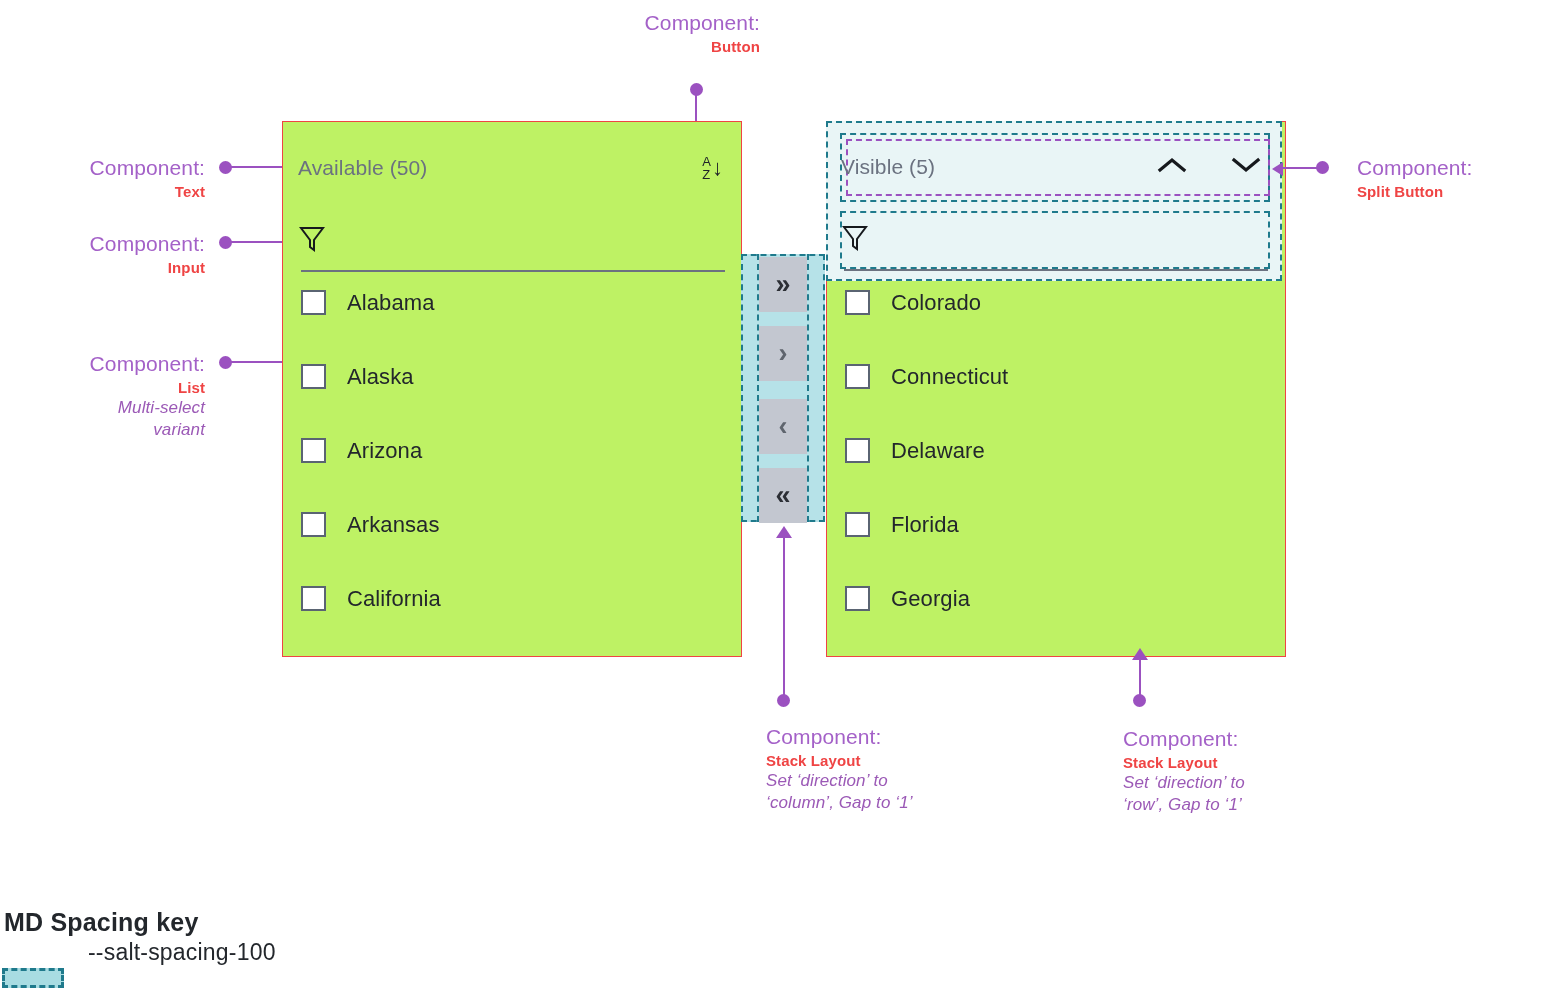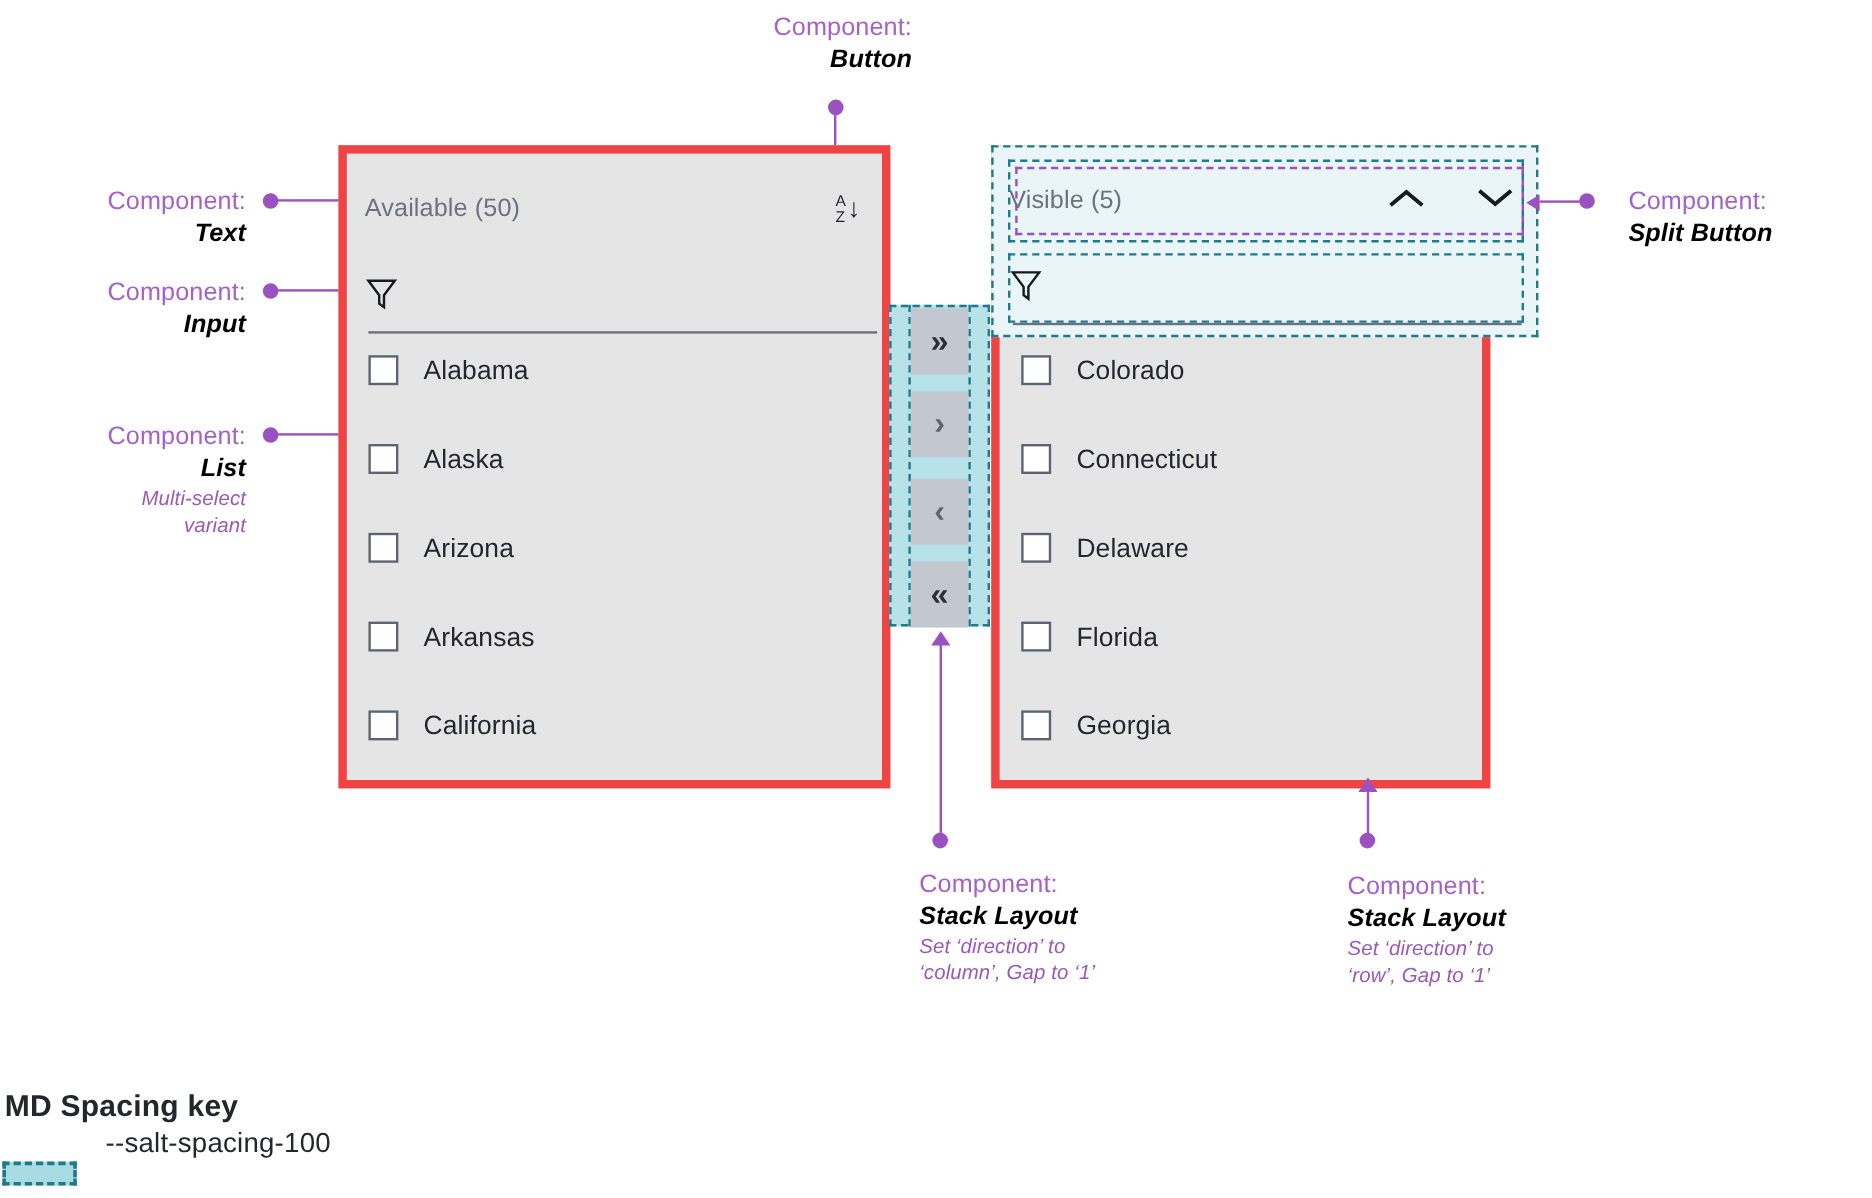--- a/index.html
+++ b/index.html
@@ -7,40 +7,40 @@
     width: 1560px; height: 998px;
     background: #ffffff;
     font-family: "Liberation Sans", sans-serif;
     overflow: hidden;
   }
   #stage { position: relative; width: 1560px; height: 998px; }
 
   
   .anno { position: absolute; color: #9b51c0; line-height: 1.28; }
   .anno .lead { font-size: 21px; font-weight: 400; color: #a461c8; letter-spacing: .1px; }
-  .anno .name { font-size: 21px; font-weight: 700; color: #000000; letter-spacing: .1px; font-style: italic; }
+  .anno .name { font-size: 15px; font-weight: 700; color: #ef4444; letter-spacing: .1px; }
   .anno .sub  { font-size: 17px; font-style: italic; font-weight: 400; color: #9b59b6; letter-spacing: .1px; }
   .anno.right-al { text-align: right; }
   .anno.left-al  { text-align: left; }
 
   
   .lline { position: absolute; background: #9b51c0; }
   .lline.h { height: 2px; }
   .lline.v { width: 2px; }
   .ldot { position: absolute; width: 13px; height: 13px; border-radius: 50%; background: #9b51c0; }
   .larrow { position: absolute; width: 0; height: 0; }
   .larrow.r { border-top: 7px solid transparent; border-bottom: 7px solid transparent; border-left: 11px solid #9b51c0; }
   .larrow.l { border-top: 7px solid transparent; border-bottom: 7px solid transparent; border-right: 11px solid #9b51c0; }
   .larrow.d { border-left: 8px solid transparent; border-right: 8px solid transparent; border-top: 12px solid #9b51c0; }
   .larrow.u { border-left: 8px solid transparent; border-right: 8px solid transparent; border-bottom: 12px solid #9b51c0; }
 
   
   .card {
-    position: absolute; background: #e5e5e5;
-    border: 7px solid #ef4444;
+    position: absolute; background: #bef264;
+    border: 1px solid #ef4444;
   }
   .panel-header {
     position: absolute; display: flex; align-items: center;
     justify-content: space-between;
   }
   .panel-title {
     font-size: 21px; color: #6b7280; letter-spacing: .1px;
   }
   .hdr-icons { display: flex; align-items: center; }
 
@@ -197,21 +197,21 @@
   <div class="lline v" style="left:783px; top:537px; height:163px;"></div>
   <div class="ldot" style="left:777px; top:694px;"></div>
 
   <div class="anno left-al" style="left:766px; top:724px; width:330px;">
     <div class="lead">Component:</div>
     <div class="name">Stack Layout</div>
     <div class="sub">Set ‘direction’ to</div>
     <div class="sub">‘column’, Gap to ‘1’</div>
   </div>
 
-  <div class="card" style="left:826px; top:121px; width:416px; height:536px;">
+  <div class="card" style="left:826px; top:121px; width:460px; height:536px;">
 
     <div class="panel-header" style="left:0; top:24px; width:100%; padding:0 24px 0 15px; height:44px;">
       <span class="panel-title">Visible (5)</span>
       <span class="hdr-icons" style="gap:42px;">
         <span class="chev">
           <svg width="32" height="20" viewBox="0 0 32 20">
               <path d="M4 15 L16 5 L28 15" fill="none" stroke="#16191d" stroke-width="3.2" stroke-linecap="square"></path>
             </svg>
         </span>
         <span class="chev">

